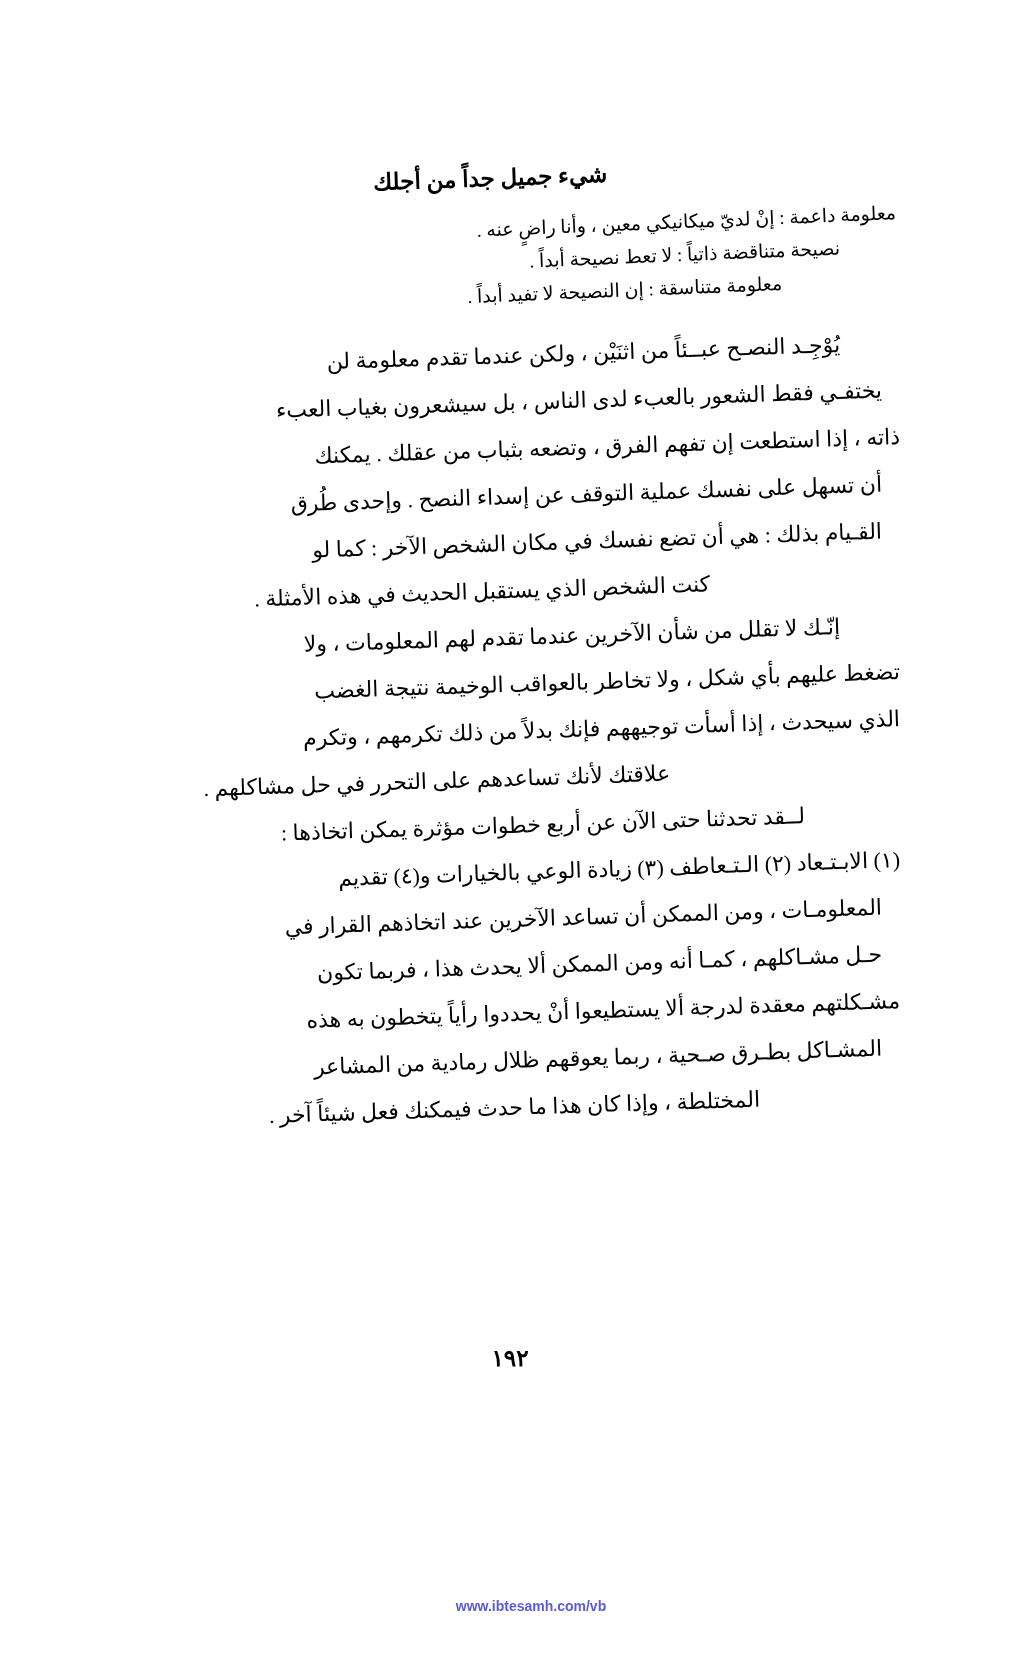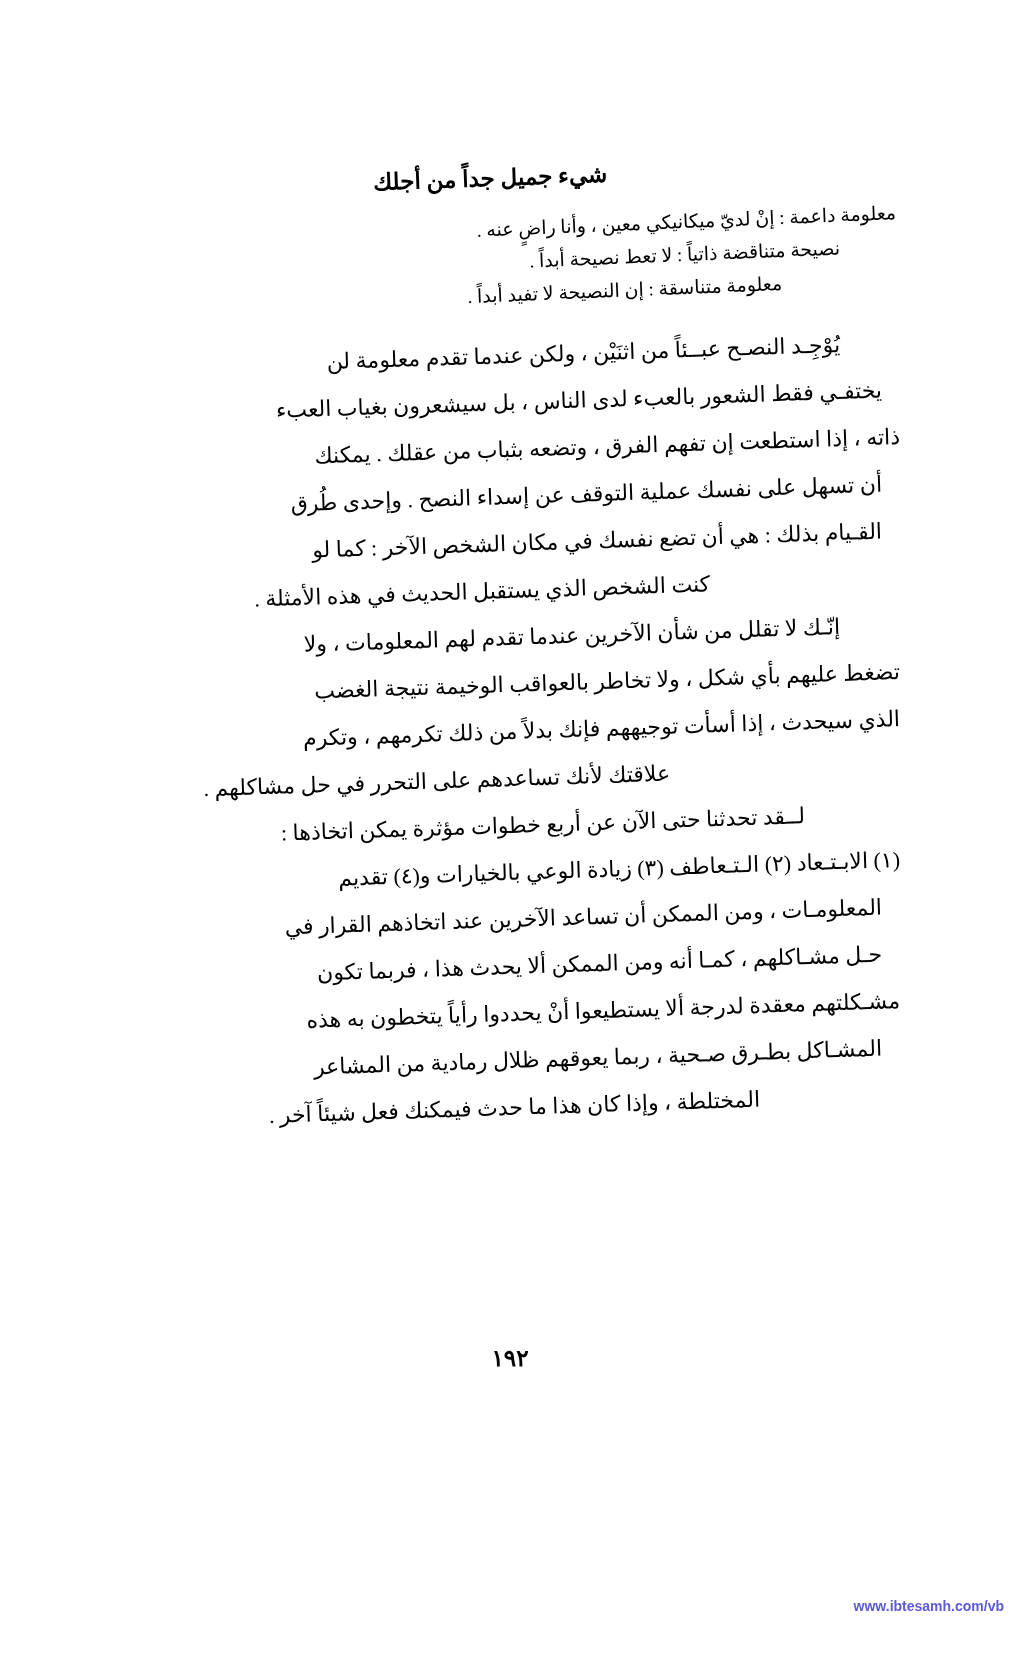--- a/index.html
+++ b/index.html
@@ -87,22 +87,22 @@
     text-align: center;
     font-size: 23px;
     font-weight: 600;
     letter-spacing: 1px;
   }
 
   .footer-url {
     position: absolute;
     top: 1598px;
     left: 0;
-    right: 16px;
-    text-align: right;
+    right: 0;
+    text-align: center;
     font-family: "Liberation Sans", sans-serif;
     font-size: 14px;
     font-weight: bold;
     color: #5b5bd6;
     direction: ltr;
     padding-left: 42px;
   }
 </style>
 </head>
 <body>

